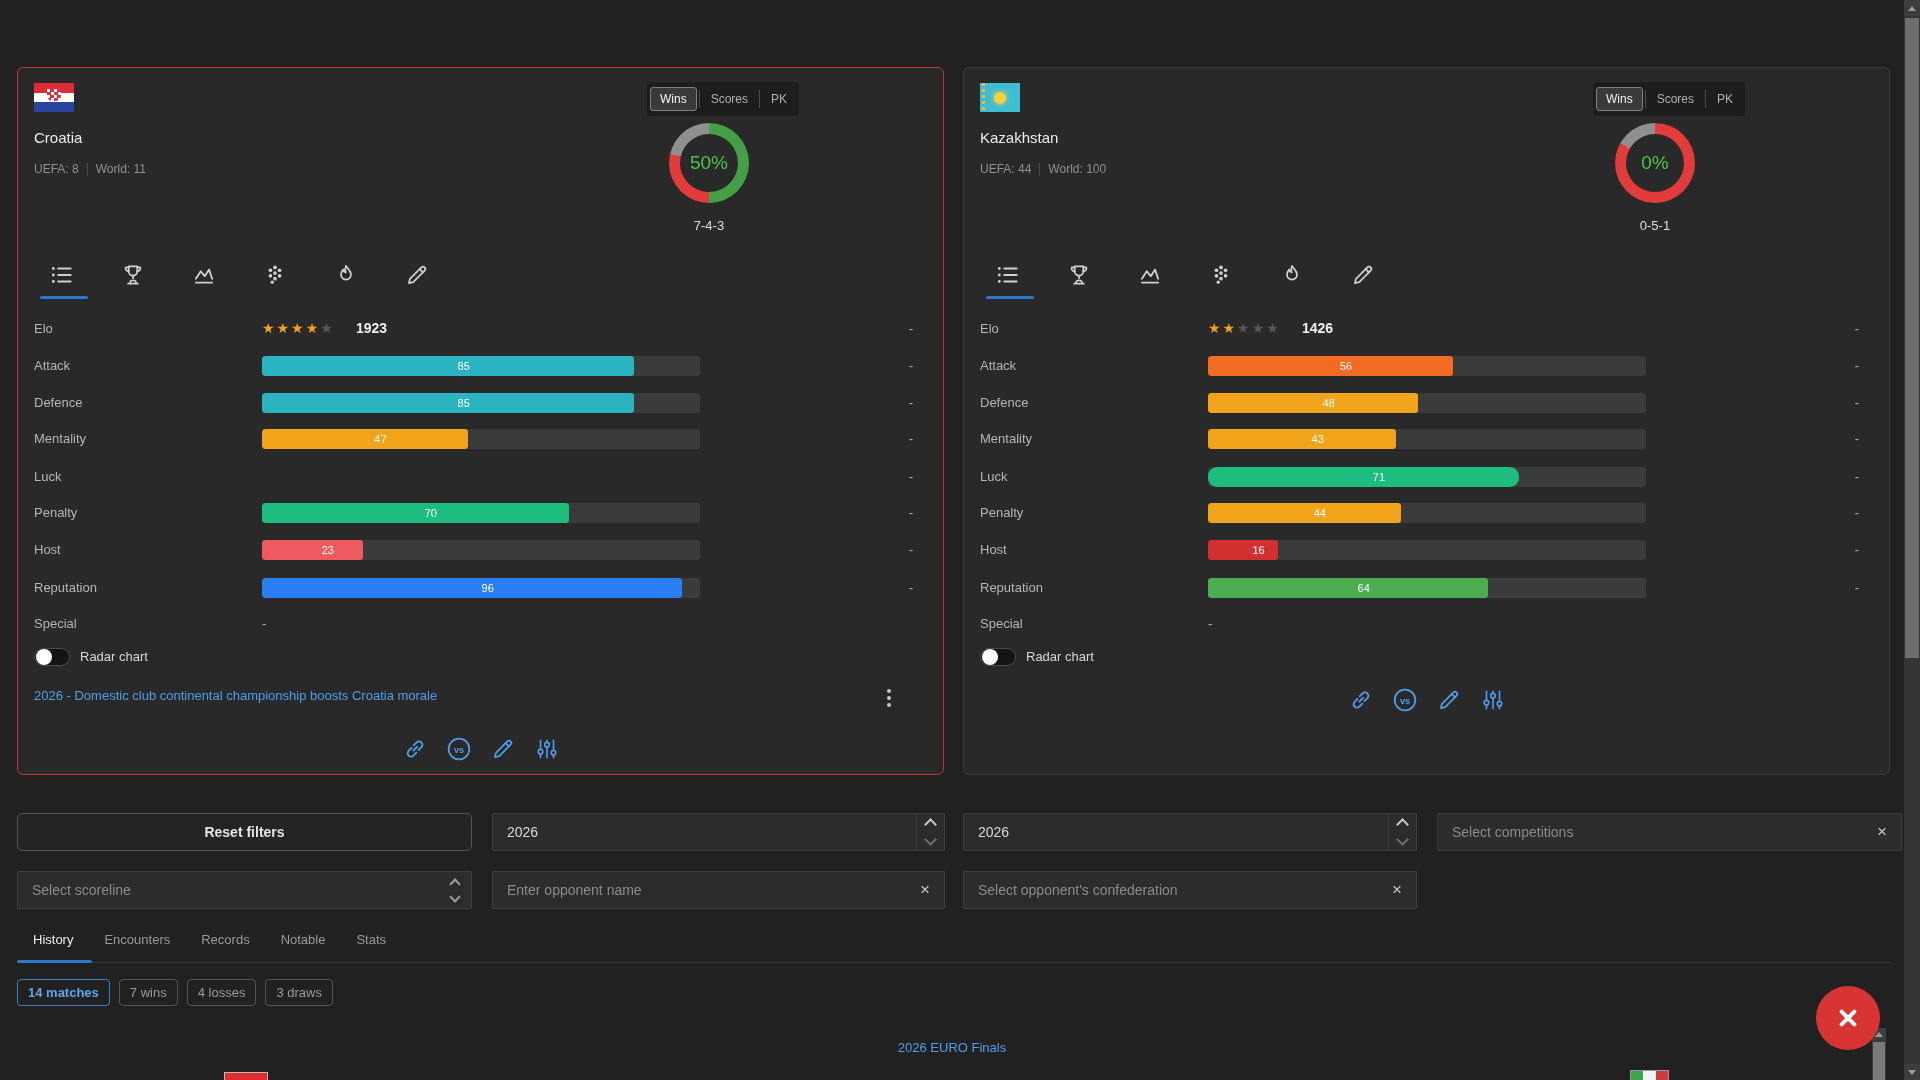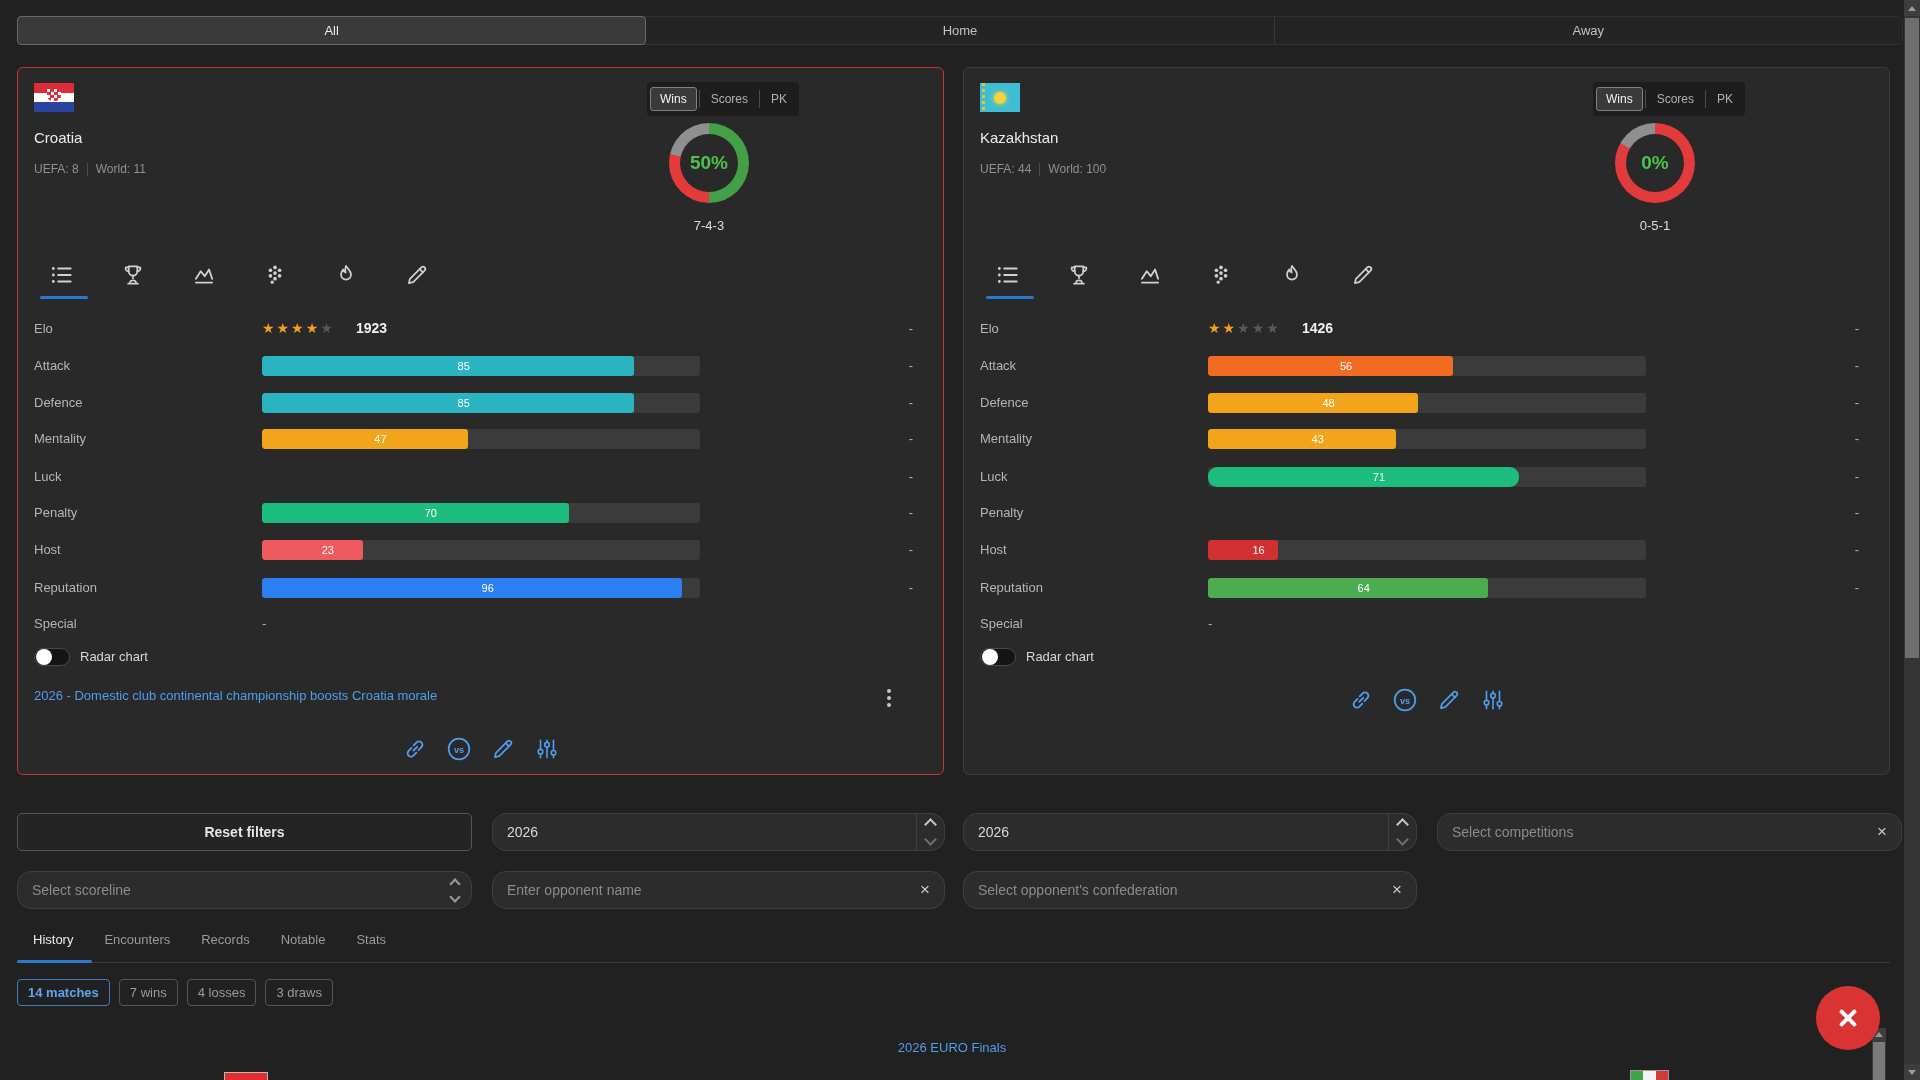--- a/index.html
+++ b/index.html
@@ -29,21 +29,21 @@
   .tname{position:absolute;left:16px;top:61px;font-size:15px;color:#ececec;}
   .ranks{position:absolute;left:16px;top:94px;display:flex;align-items:center;gap:8px;font-size:12px;color:#909090;}
   .rsep{width:1px;height:13px;background:#4a4a4a;}
   .vtoggle{position:absolute;left:629px;top:14px;height:34px;background:#1d1d1d;border-radius:4px;
            display:flex;align-items:center;padding:0 3px;box-sizing:border-box;}
   .vopt{padding:4px 9px;font-size:12px;color:#b0b0b0;cursor:pointer;}
   .vopt.on{background:#3a3a3a;border:1px solid #808080;border-radius:3px;color:#f2f2f2;}
   .vsep{width:1px;height:18px;background:#4a4a4a;margin:0 2px;}
   .donut{position:absolute;left:651px;top:55px;width:80px;height:80px;border-radius:50%;}
   .hole{position:absolute;inset:11px;border-radius:50%;background:#292929;display:flex;align-items:center;justify-content:center;}
-  .pct{font-size:19px;font-weight:bold;color:#4dc24d;}
+  .pct{font-size:19px;font-weight:normal;color:#4dc24d;}
   .record{position:absolute;left:611px;top:150px;width:160px;text-align:center;font-size:13px;color:#dedede;}
   .stattabs{position:absolute;left:31px;top:194px;display:flex;gap:45px;}
   .stt{width:26px;height:26px;color:#d0d0d0;cursor:pointer;}
   .stt svg{width:100%;height:100%;}
   .sttline{position:absolute;left:22px;top:228px;width:48px;height:3px;background:#2b78cc;border-radius:2px;}
   .srow{position:absolute;left:16px;right:28px;height:24px;}
   .slabel{position:absolute;left:0;top:4px;font-size:13px;color:#b5b5b5;}
   .track{position:absolute;left:228px;top:2px;width:438px;height:20px;background:#3b3b3b;border-radius:3px;overflow:hidden;}
   .fill{height:100%;border-radius:3px;position:relative;}
   .bval{position:absolute;left:0;right:0;text-align:center;line-height:20px;font-size:11px;font-weight:normal;color:#fff;padding-left:31px;}
@@ -60,21 +60,21 @@
   .kebab{position:absolute;left:846px;top:1px;width:18px;height:22px;cursor:pointer;}
   .kebab i{position:absolute;left:7px;top:2px;width:4px;height:4px;border-radius:50%;background:#c8c8c8;
            box-shadow:0 7px 0 #c8c8c8,0 14px 0 #c8c8c8;}
   .actions{position:absolute;left:0;right:0;display:flex;justify-content:center;gap:18px;color:#4f9eea;}
   .aic{width:26px;height:26px;cursor:pointer;}
   .aic svg{width:100%;height:100%;}
   
   .resetbtn{position:absolute;left:17px;top:813px;width:455px;height:38px;background:#242424;
             border:1px solid #565656;border-radius:5px;color:#e5e5e5;font-size:14px;font-weight:bold;
             font-family:inherit;cursor:pointer;}
-  .fbox{position:absolute;height:38px;background:#2c2c2c;border:1px solid #3e3e3e;border-radius:14px;box-sizing:border-box;}
+  .fbox{position:absolute;height:38px;background:#2c2c2c;border:1px solid #3e3e3e;border-radius:1px;box-sizing:border-box;}
   .fbox input{position:absolute;inset:0;background:transparent;border:none;outline:none;color:#d8d8d8;
               font-size:14px;padding:0 14px;font-family:inherit;}
   .fbox input::placeholder{color:#8b8b8b;}
   .spincol{position:absolute;right:0;top:0;bottom:0;width:27px;border-left:1px solid #3e3e3e;
            display:flex;flex-direction:column;align-items:center;justify-content:center;gap:6px;}
   .chev{width:7px;height:7px;border-left:2px solid #c9c9c9;border-top:2px solid #c9c9c9;transform:rotate(45deg);cursor:pointer;}
   .chev.down{transform:rotate(225deg);border-color:#6f6f6f;}
   .combochevs{position:absolute;right:12px;top:0;bottom:0;display:flex;flex-direction:column;justify-content:center;gap:5px;}
   .cchev{width:6px;height:6px;border-left:2px solid #9a9a9a;border-top:2px solid #9a9a9a;transform:rotate(45deg);}
   .cchev.down{transform:rotate(225deg);}
@@ -111,25 +111,20 @@
   .sbthumb{position:absolute;left:1px;top:18px;width:14px;height:640px;background:#6e6e6e;cursor:pointer;}
   .sbinner{position:absolute;left:1872px;top:1028px;width:14px;height:52px;background:#3a3a3a;}
   .sbinner .sbarr{width:14px;height:12px;}
   .sbinner .sbthumb{left:1px;top:14px;width:12px;height:38px;background:#7a7a7a;}
 </style>
 </head>
 <body>
 
 <div id="app">
 
-  <div class="topbar">
-      <div class="seg sel">All</div>
-      <div class="seg">Home</div>
-      <div class="seg">Away</div>
-    </div>
 
   <div id="cards">
       <div class="card alert" style="left: 17px;">
         <div class="flag croatia">
           <div class="cro-check"></div>
         </div>
         <div class="tname">Croatia</div>
         <div class="ranks">
           <span>UEFA: 8</span>
           <span class="rsep"></span>
@@ -372,20 +367,25 @@
           <span class="slabel">Luck</span>
           <div class="track">
             <div class="fill" style="width: 71%; background: rgb(28, 189, 126); border-radius: 9px;">
               <span class="bval">71</span>
             </div>
           </div>
           <span class="dash">-</span>
         </div>
         <div class="srow" style="top: 433px;">
           <span class="slabel">Penalty</span>
+          <div class="track">
+            <div class="fill" style="width: 44%; background: rgb(242, 164, 27);">
+              <span class="bval">44</span>
+            </div>
+          </div>
           <span class="dash">-</span>
         </div>
         <div class="srow" style="top: 470px;">
           <span class="slabel">Host</span>
           <div class="track">
             <div class="fill" style="width: 16%; background: rgb(210, 48, 48);">
               <span class="bval">16</span>
             </div>
           </div>
           <span class="dash">-</span>

